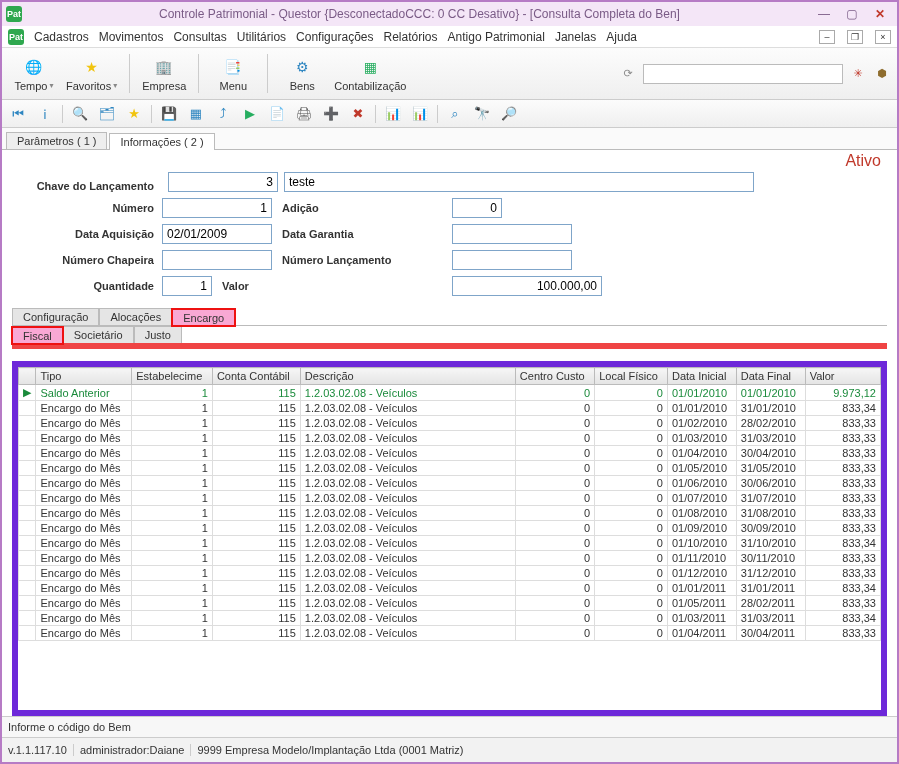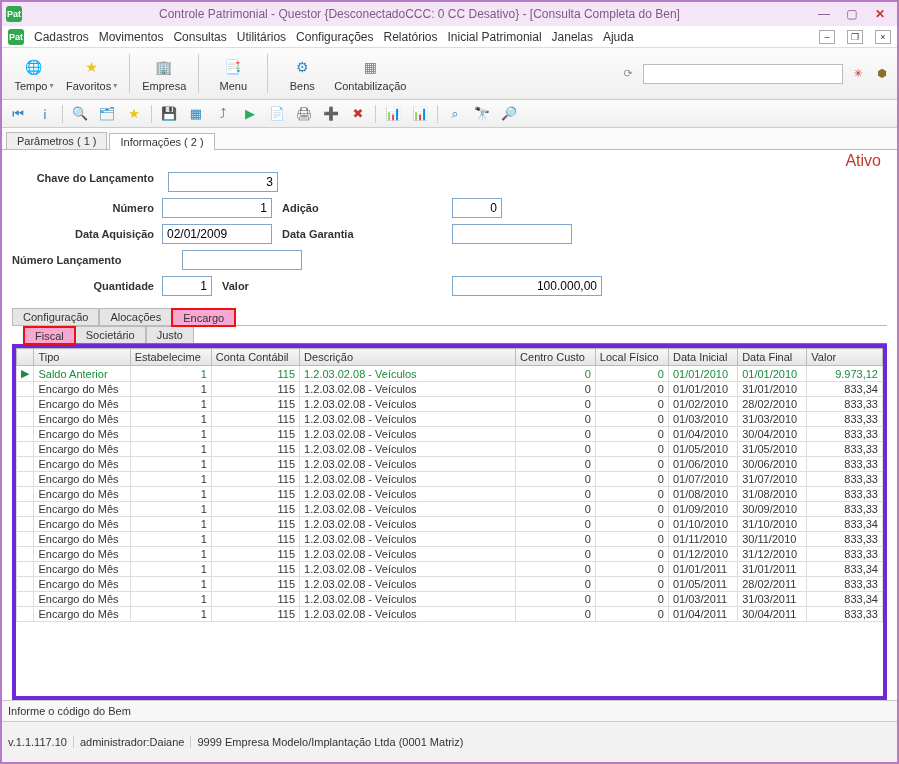--- a/index.html
+++ b/index.html
@@ -129,62 +129,62 @@
     flex:1;
     position:relative;
     overflow:hidden;
     padding:6px 10px 0 10px;
     display:flex;flex-direction:column;
   }
   .status-active {
     position:absolute; right:16px; top:2px;
     color:#c0392b; font-size:16px; font-weight:500;
   }
-  .wide-row { display:flex; align-items:flex-start; gap:6px; margin-top:16px;}
+  .wide-row { display:flex; align-items:flex-end; gap:6px; margin-top:16px;}
   .wide-row .lab { width:150px; text-align:right; padding-right:8px; font-weight:bold;}
   .wide-row input { border:1px solid #7fa5c9; height:20px; padding:1px 4px; font-size:12px;}
   .wide-row input.num { text-align:right;}
   .two-col { display:flex; gap:10px; margin-top:6px;}
   .two-col .col { display:flex; align-items:center;}
   .two-col .lab { width:150px; text-align:right; padding-right:8px; font-weight:bold;}
   .two-col .lab2 { width:170px; padding-right:8px; font-weight:bold;}
   .two-col input { border:1px solid #7fa5c9; height:20px; padding:1px 4px; font-size:12px;}
   .two-col input.num { text-align:right;}
   
   .sub-tabs { margin-top:12px; display:flex; border-bottom:1px solid #bbb;}
   .sub-tab {
     border:1px solid #bbb;border-bottom:none;
     padding:2px 10px;background:#e5e5e5;margin-right:0;font-size:11px;
   }
   .sub-tab.active { background:#f9a8d4; position:relative; top:1px;}
   .red-box { outline:2px solid #e11; outline-offset:-1px;}
-  .sub-tabs2 { display:flex; border-bottom:1px solid #ef4444;margin-left:12px;}
-  
-  .grid-wrap { flex:1; overflow:auto; border:4px solid #6d28d9; margin-top:0;}
+  .sub-tabs2 { display:flex; border-bottom:6px solid #ef4444;}
+  
+  .grid-wrap { flex:1; overflow:auto; border:6px solid #6d28d9; margin-top:12px;}
   table.grid { border-collapse:collapse; width:100%; font-size:11px;}
   table.grid th {
     background:linear-gradient(#f6f6f6,#e4e4e4);
     border:1px solid #bbb;
     padding:2px 4px; text-align:left; font-weight:normal;
     position:sticky; top:0;
   }
   table.grid td {
     border:1px solid #ddd; padding:1px 4px; white-space:nowrap;
   }
   table.grid td.num { text-align:right; }
   table.grid tr.green td { color:#1a8a3b; }
   .rowmark { width:12px; text-align:center;}
   
   .hint-bar {
     border-top:1px solid #ccc;
     padding:4px 6px; font-size:11px; background:#f7f7f7;
   }
   .status-bar {
     border-top:1px solid #ccc;
-    padding:14px 6px; font-size:11px;
+    padding:6px 6px; font-size:11px;
     display:flex; gap:6px; background:#f2f2f2;
   }
   .status-bar .cell { border-right:1px solid #ccc; padding-right:6px;}
 </style>
 </head>
 <body>
 
 <div class="titlebar">
   <div class="app-icon">Pat</div>
   <div class="title">Controle Patrimonial - Questor {DesconectadoCCC: 0 CC Desativo} - [Consulta Completa do Ben]</div>
@@ -196,21 +196,21 @@
 </div>
 
 <div class="menubar">
   <div class="app-icon2">Pat</div>
   <span class="menu-item">Cadastros</span>
   <span class="menu-item">Movimentos</span>
   <span class="menu-item">Consultas</span>
   <span class="menu-item">Utilitários</span>
   <span class="menu-item">Configurações</span>
   <span class="menu-item">Relatórios</span>
-  <span class="menu-item">Inicial Patrimonial</span>
+  <span class="menu-item">Antigo Patrimonial</span>
   <span class="menu-item">Janelas</span>
   <span class="menu-item">Ajuda</span>
   <span class="spacer"></span>
   <div class="mdi-btn">–</div>
   <div class="mdi-btn">❐</div>
   <div class="mdi-btn">×</div>
 </div>
 
 <div class="bigtoolbar">
   <div class="bt-group">
@@ -299,20 +299,21 @@
   <div class="top-tab">Parâmetros ( 1 )</div>
   <div class="top-tab active">Informações ( 2 )</div>
 </div>
 
 <div class="content">
   <div class="status-active">Ativo</div>
 
   <div class="wide-row">
     <div class="lab">Chave do Lançamento</div>
     <input class="num" style="width: 110px;" value="3">
+    <input style="width: 470px;" value="teste">
   </div>
 
   <div class="two-col">
     <div class="col">
       <div class="lab">Número</div>
       <input class="num" style="width: 110px;" value="1">
     </div>
     <div class="col">
       <div class="lab2">Adição</div>
       <input class="num" style="width: 50px;" value="0">
@@ -324,20 +325,24 @@
       <div class="lab">Data Aquisição</div>
       <input style="width: 110px;" value="02/01/2009">
     </div>
     <div class="col">
       <div class="lab2">Data Garantia</div>
       <input style="width: 120px;" value="">
     </div>
   </div>
 
   <div class="two-col">
+    <div class="col">
+      <div class="lab">Número Chapeira</div>
+      <input style="width: 110px;" value="">
+    </div>
     <div class="col">
       <div class="lab2">Número Lançamento</div>
       <input style="width: 120px;" value="">
     </div>
   </div>
 
   <div class="two-col">
     <div class="col">
       <div class="lab">Quantidade</div>
       <input class="num" style="width: 50px;" value="1">

